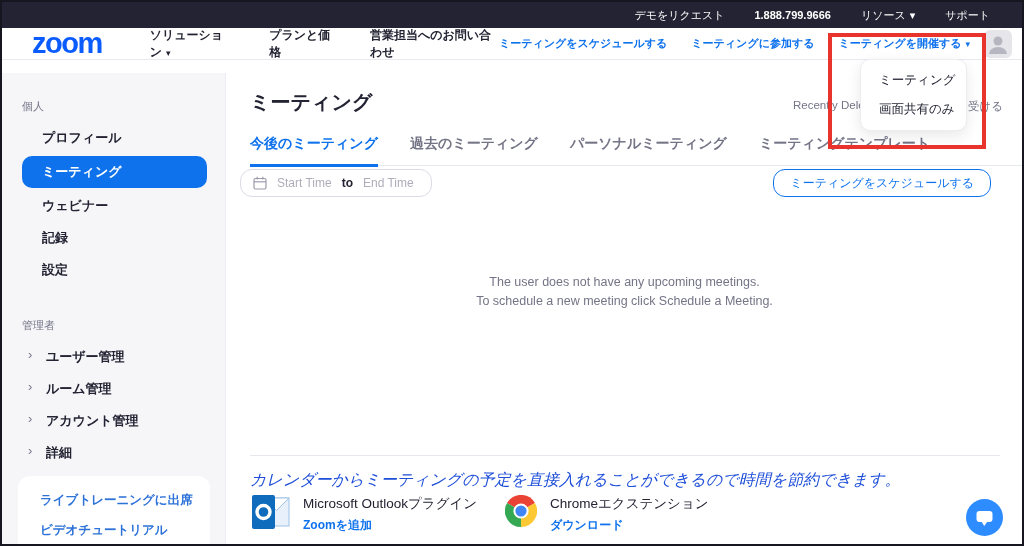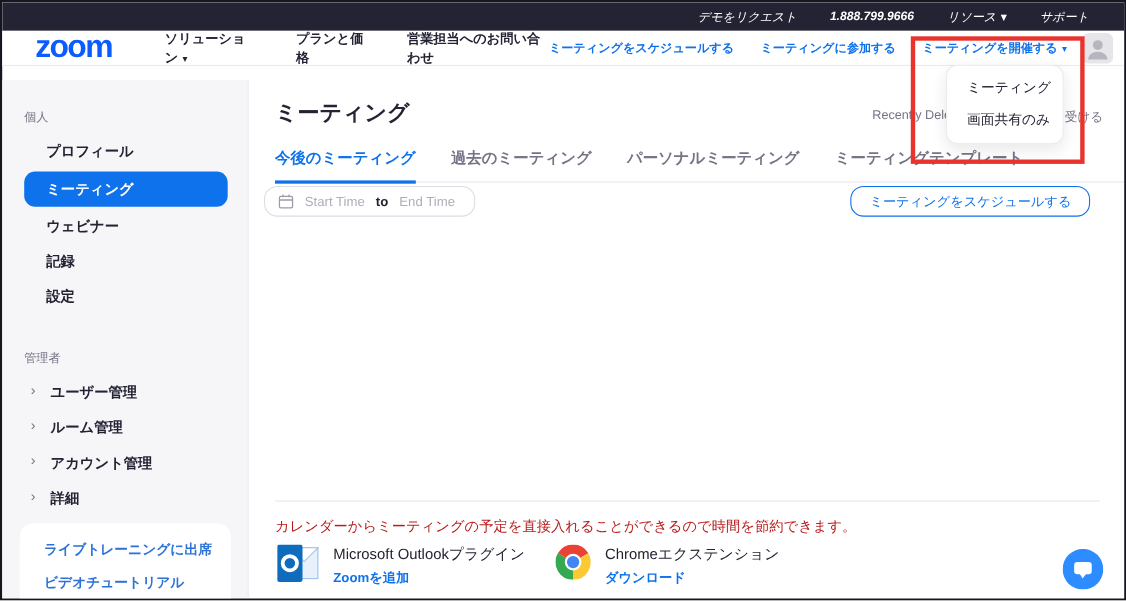--- a/index.html
+++ b/index.html
@@ -2,21 +2,21 @@
 <html><head>
 <meta charset="utf-8">
 <style>
   * { margin:0; padding:0; box-sizing:border-box; }
   html,body { background:#fff; }
   body { font-family:"Liberation Sans","DejaVu Sans",sans-serif; }
   .page { position:relative; width:1024px; height:546px; border:2px solid #161620; background:#fff; overflow:hidden; }
 
   
   .topbar { position:absolute; left:0; top:0; right:0; height:26px; background:#232333; display:flex; align-items:center; justify-content:flex-end; gap:30px; padding-right:32px; }
-  .topbar span, .topbar a { color:#ffffff; font-size:11px; text-decoration:none;font-style:italic; }
+  .topbar span, .topbar a { color:#ffffff; font-size:11px; text-decoration:none; }
   .topbar .phone { font-weight:bold; }
   .caret { font-size:9px; color:inherit; margin-left:4px; }
 
   
   .nav { position:absolute; left:0; top:26px; right:0; height:32px; background:#fff; border-bottom:1px solid #e9e9ef; display:flex; align-items:center; padding:0 10px 0 30px; }
   .logo { font-size:29px; font-weight:800; color:#0b5cff; letter-spacing:-1.5px; margin-right:48px; cursor:pointer; }
   .nav-left { display:flex; align-items:center; gap:36px; }
   .nav-left a { font-size:12px; color:#232333; font-weight:600; text-decoration:none; }
   .nav-spacer { flex:1; }
   .nav-right { display:flex; align-items:center; gap:24px; }
@@ -47,21 +47,21 @@
 
   .filter-row { position:absolute; left:13px; right:31px; top:96px; display:flex; justify-content:space-between; align-items:center; }
   .date-range { width:192px; height:28px; border:1px solid #dcdce6; border-radius:12px; background:#fff; display:flex; align-items:center; gap:10px; padding:0 12px; font-size:12px; }
   .date-range .ph { color:#aeaebb; }
   .date-range .to { color:#232333; font-weight:700; }
   .schedule-btn { height:28px; padding:0 16px; border:1px solid #0e72ed; border-radius:12px; background:#fff; color:#0e72ed; font-size:12px; cursor:pointer; font-family:inherit; white-space:nowrap; }
 
   .empty { position:absolute; left:0; right:0; top:200px; text-align:center; font-size:12.5px; color:#747487; line-height:19px; }
 
   .divider { position:absolute; left:23px; right:22px; top:382px; border-top:1px solid #e7e7ee; }
-  .promo { position:absolute; left:23px; top:397px; font-size:13px; color:#b91c1c; }
+  .promo { position:absolute; left:23px; top:397px; font-size:16px; color:#1d4ed8;font-style:italic; }
 
   .integration { position:absolute; top:422px; display:flex; align-items:flex-start; gap:13px; }
   .integration.outlook { left:25px; }
   .integration.chrome { left:278px; }
   .integration .t-name { font-size:13.5px; color:#232333; }
   .integration .t-action { display:inline-block; margin-top:4px; font-size:12px; color:#0e72ed; text-decoration:none; font-weight:600; }
 
   
   .dropdown { position:absolute; left:858px; top:57px; width:107px; background:#fff; border:1px solid #ececf1; border-radius:10px; box-shadow:0 5px 14px rgba(35,35,51,.10); padding:6px 0; z-index:40; }
   .dropdown-item { padding:6px 8px 6px 18px; font-size:12.5px; color:#232333; cursor:pointer; white-space:nowrap; }
@@ -143,20 +143,24 @@
           <line x1="4.2" y1="0.8" x2="4.2" y2="3.4" stroke="#9b9baa" stroke-width="1.2"></line>
           <line x1="9.8" y1="0.8" x2="9.8" y2="3.4" stroke="#9b9baa" stroke-width="1.2"></line>
         </svg>
         <span class="ph">Start Time</span>
         <span class="to">to</span>
         <span class="ph">End Time</span>
       </div>
       <button class="schedule-btn">ミーティングをスケジュールする</button>
     </div>
 
+    <div class="empty">
+      <div>The user does not have any upcoming meetings.</div>
+      <div>To schedule a new meeting click Schedule a Meeting.</div>
+    </div>
 
     <div class="divider"></div>
     <div class="promo">カレンダーからミーティングの予定を直接入れることができるので時間を節約できます。</div>
 
     <div class="integration outlook">
       <svg width="38" height="34" viewBox="0 0 38 34">
         <rect x="12" y="3" width="25" height="28" fill="#e8f1fb" stroke="#9ec1e8" stroke-width="1"></rect>
         <path d="M12 3 L37 3 L24.5 15.5 Z" fill="#ffffff" stroke="#9ec1e8" stroke-width="1"></path>
         <rect x="0" y="0" width="23" height="34" rx="2" fill="#0f6cbd"></rect>
         <circle cx="11.5" cy="17" r="6.5" fill="none" stroke="#ffffff" stroke-width="3.4"></circle>

